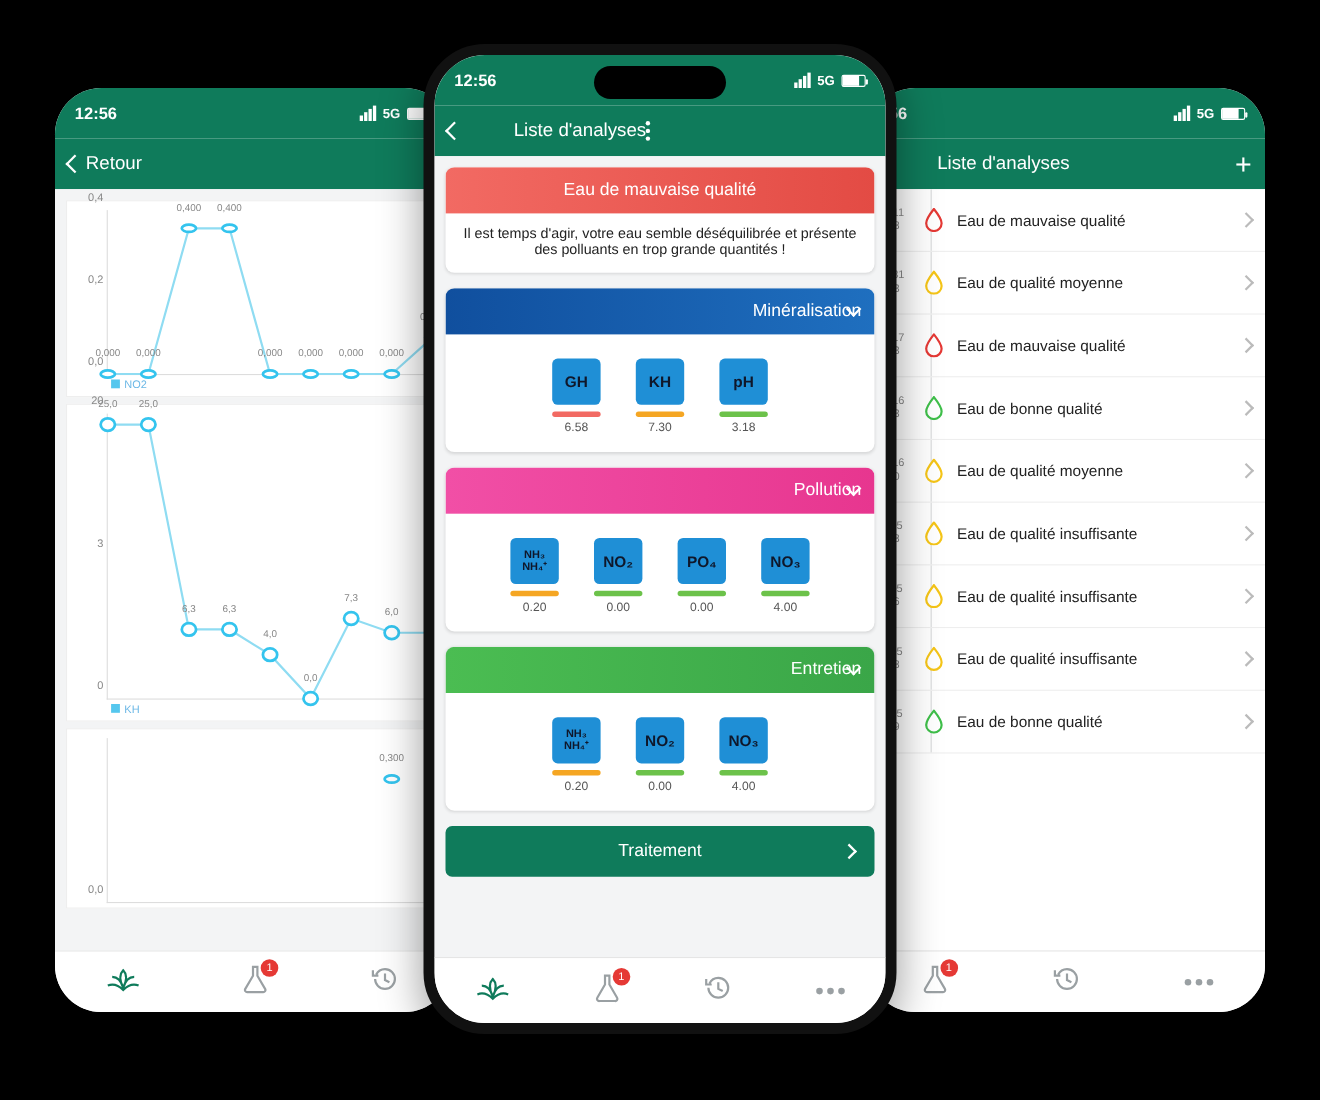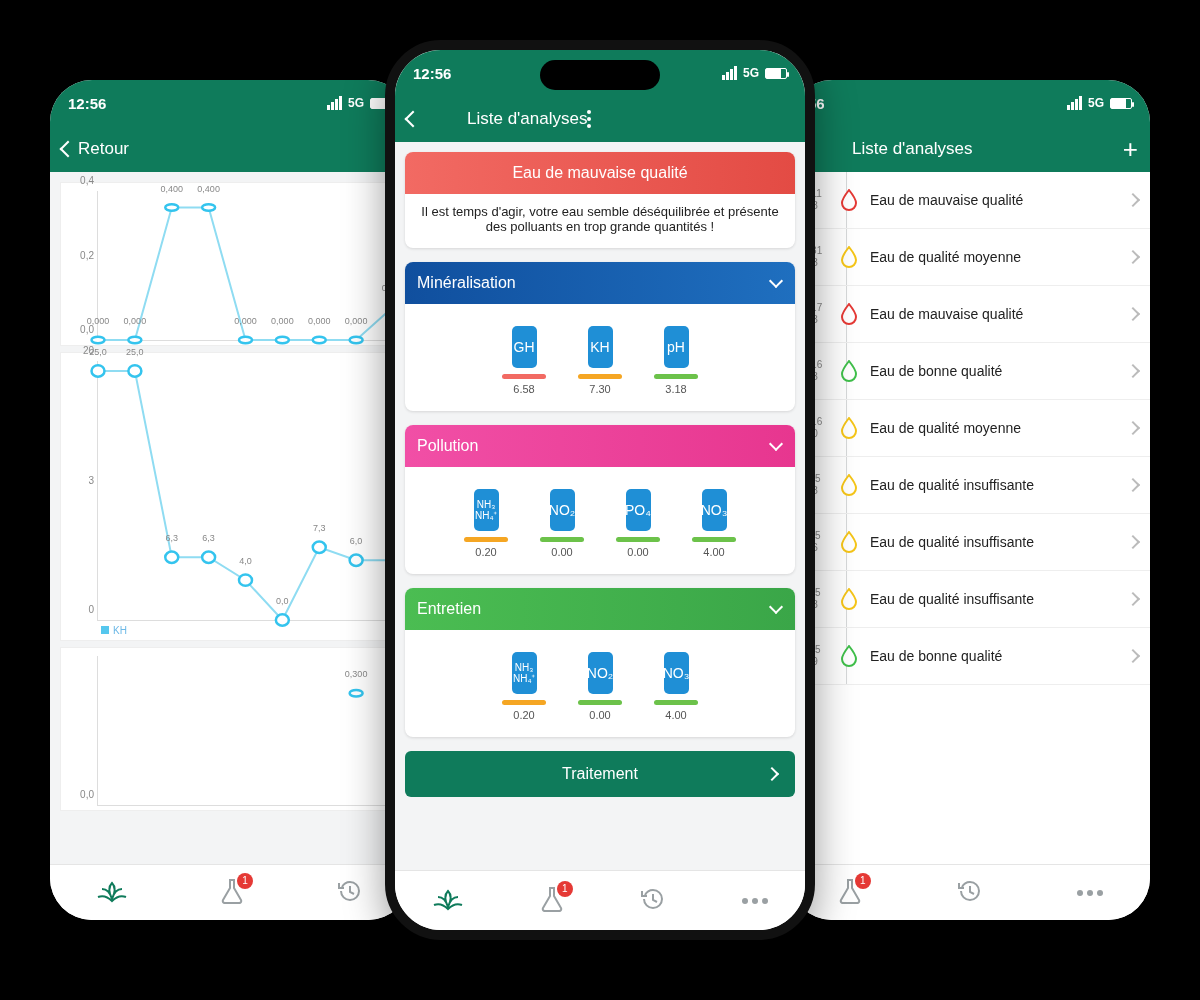--- a/index.html
+++ b/index.html
@@ -25,25 +25,25 @@
   .dots-v { display:flex; flex-direction:column; gap:3px;}
   .dots-v i,.dots-h i{width:4px;height:4px;border-radius:50%;background:#fff;display:block;}
   .dots-h { display:flex; gap:4px;}
   .dots-h i{background:#9aa0a3;width:6px;height:6px;}
   .content { height: calc(100% - 46px - 46px - 60px); overflow:hidden; background:#f3f4f5; padding:10px;}
   .phone-left .content, .phone-right .content { height: calc(100% - 46px - 46px - 56px); }
   
   .card { background:#fff; border-radius:8px; box-shadow:0 1px 3px rgba(0,0,0,.12); margin-bottom:14px; overflow:hidden;}
   .alert-head { text-align:center; padding:12px 8px; color:#fff; font-size:16px;}
   .alert-body { padding:10px 14px 14px; text-align:center; font-size:13px; color:#222;}
-  .section-head { text-align:left; padding:12px; color:#fff; font-size:16px; position:relative;}
+  .section-head { text-align:right; padding:12px; color:#fff; font-size:16px; position:relative;}
   .section-head .exp { position:absolute; right:14px; top:50%; width:10px;height:10px;border-right:2px solid #fff;border-bottom:2px solid #fff; transform:translateY(-70%) rotate(45deg);}
   .tiles { display:flex; justify-content:center; gap:16px; padding:22px 8px 16px;}
   .tile { text-align:center; width:60px;}
-  .tile-box { width:25px;height:42px;background:#1f8fd6;color:#ffffff;border-radius:5px;display:flex;align-items:center;justify-content:center;font-weight:400;font-size:14px;margin:0 auto;}
+  .tile-box { width:44px;height:42px;background:#1f8fd6;color:#0f172a;border-radius:5px;display:flex;align-items:center;justify-content:center;font-weight:700;font-size:14px;margin:0 auto;}
   .tile-box.small{font-size:10px;line-height:1.1;}
   .tile-bar { height:5px;border-radius:3px;margin:6px auto 4px;width:44px;}
   .tile-val { font-size:11px;color:#555;}
   .treat { background:#0f7b5b;color:#fff;text-align:center;padding:14px;border-radius:6px;font-size:16px;position:relative;}
   .treat .chev-r{border-color:#fff;position:absolute;right:18px;top:50%;transform:translateY(-50%) rotate(45deg);}
   
   .list { background:#fff;}
   .row { display:flex; align-items:center; padding:16px 12px; border-bottom:1px solid #eee; gap:12px; position:relative;}
   .row .date { width:26px; font-size:10px; color:#888; text-align:center; line-height:1.2;}
   .drop { width:18px; height:22px; position:relative;}
@@ -122,20 +122,21 @@
           <div class="dl" style="left: 0%; bottom: 0%;">0,000</div>
           <div class="dl" style="left: 12.5%; bottom: 0%;">0,000</div>
           <div class="dl" style="left: 25%; bottom: 88.8889%;">0,400</div>
           <div class="dl" style="left: 37.5%; bottom: 88.8889%;">0,400</div>
           <div class="dl" style="left: 50%; bottom: 0%;">0,000</div>
           <div class="dl" style="left: 62.5%; bottom: 0%;">0,000</div>
           <div class="dl" style="left: 75%; bottom: 0%;">0,000</div>
           <div class="dl" style="left: 87.5%; bottom: 0%;">0,000</div>
           <div class="dl" style="left: 100%; bottom: 22.2222%;">0,100</div>
         </div>
+        <div class="legend"><i></i>NO2</div>
       </div>
       <div class="chart-block">
         <div class="chart-area chart-area-big">
           <div class="ytick" style="bottom: 0%;">0</div>
           <div class="ytick" style="bottom: 50%;">3</div>
           <div class="ytick" style="bottom: 100%;">20</div>
           <svg class="plot" viewBox="0 0 100 100" preserveAspectRatio="none">
             <path d="M0 3.8461538461538396 L12.5 3.8461538461538396 L25 75.76923076923077 L37.5 75.76923076923077 L50 84.61538461538461 L62.5 100 L75 71.92307692307692 L87.5 76.92307692307692 L100 76.92307692307692 " class="ln" vector-effect="non-scaling-stroke"></path>
             <circle cx="0" cy="3.8461538461538396" r="2.2" class="pt" vector-effect="non-scaling-stroke"></circle>
             <circle cx="12.5" cy="3.8461538461538396" r="2.2" class="pt" vector-effect="non-scaling-stroke"></circle>

